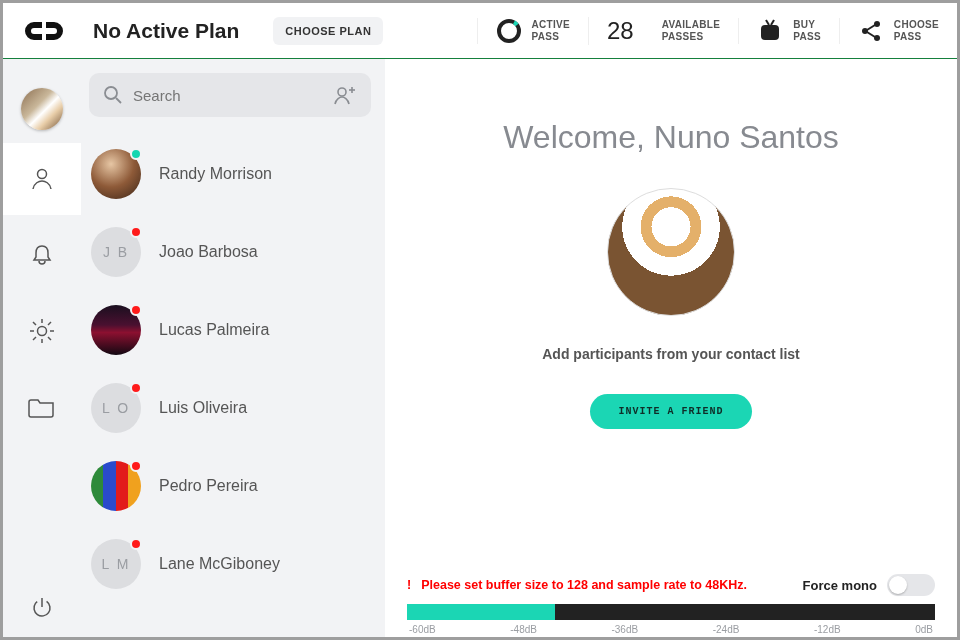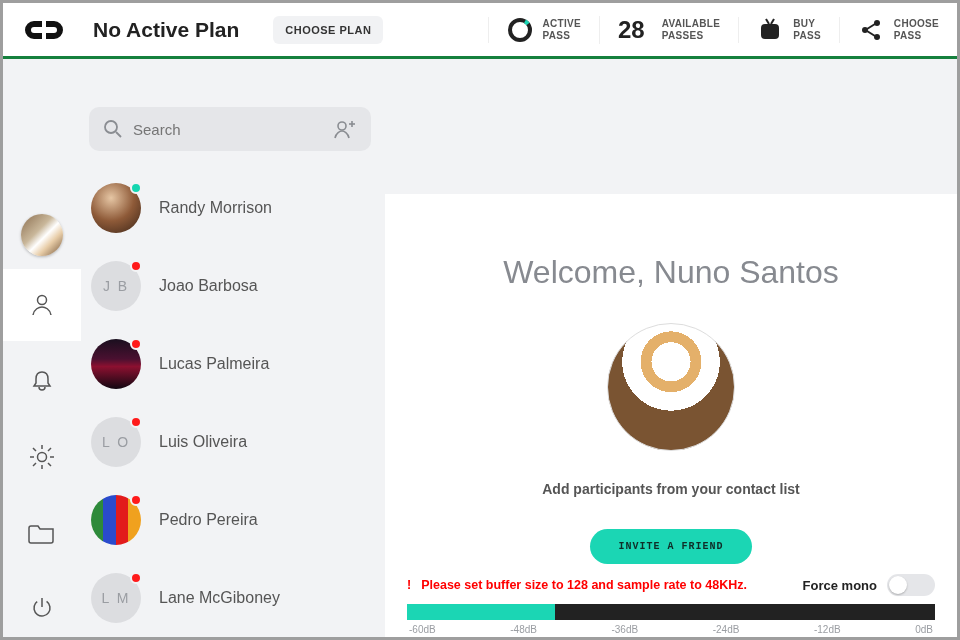--- a/index.html
+++ b/index.html
@@ -18,21 +18,21 @@
     flex-direction: column;
   }
 
   
   .header {
     height: 56px;
     background: #fff;
     display: flex;
     align-items: center;
     padding: 0 18px;
-    border-bottom: 3px solid #15803d;
+    border-bottom: 1px solid #15803d;
   }
   .logo {
     width: 46px; height: 26px;
     margin-right: 26px;
   }
   .plan-title {
     font-size: 21px;
     font-weight: 700;
     color: #222;
   }
@@ -51,35 +51,34 @@
   .header-spacer { flex: 1; }
   .header-stat {
     display: flex;
     align-items: center;
     margin-left: 18px;
     padding-left: 18px;
     border-left: 1px solid #eee;
   }
   .header-stat:first-of-type { border-left: none; }
   .stat-icon { width: 26px; height: 26px; margin-right: 10px; position:relative; }
-  .stat-num { font-size: 24px; font-weight: 700; color:#222; margin-right: 17px; }
+  .stat-num { font-size: 24px; font-weight: 400; color:#222; margin-right: 28px; }
   .stat-text {
     font-size: 10px;
     font-weight: 700;
     color: #555;
     line-height: 1.2;
     letter-spacing: 0.3px;
   }
 
   
   .body {
     flex: 1;
     display: flex;
     min-height: 0;
-    align-items: flex-end;
   }
 
   
   .rail {
     width: 78px;
     background: #f2f3f5;
     display: flex;
     flex-direction: column;
     align-items: center;
     padding-top: 20px;

